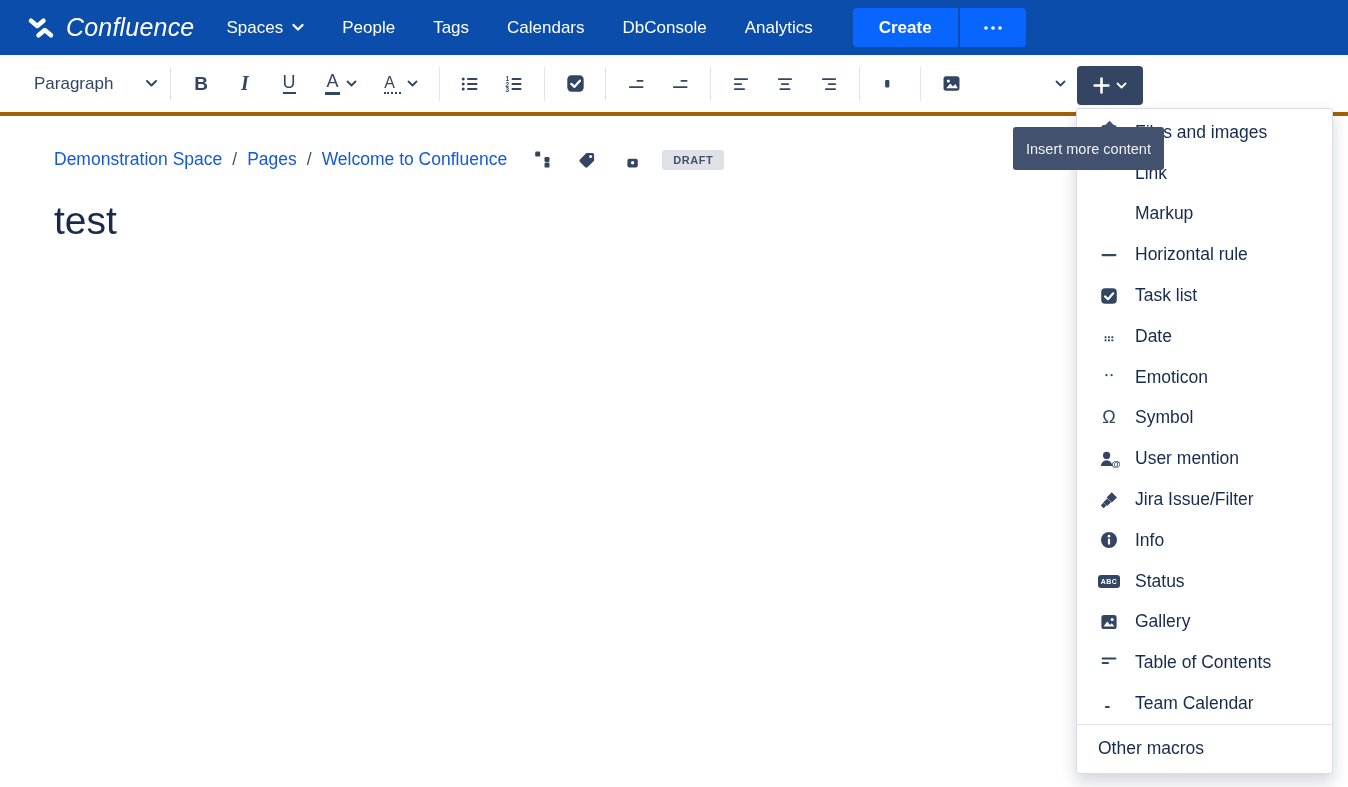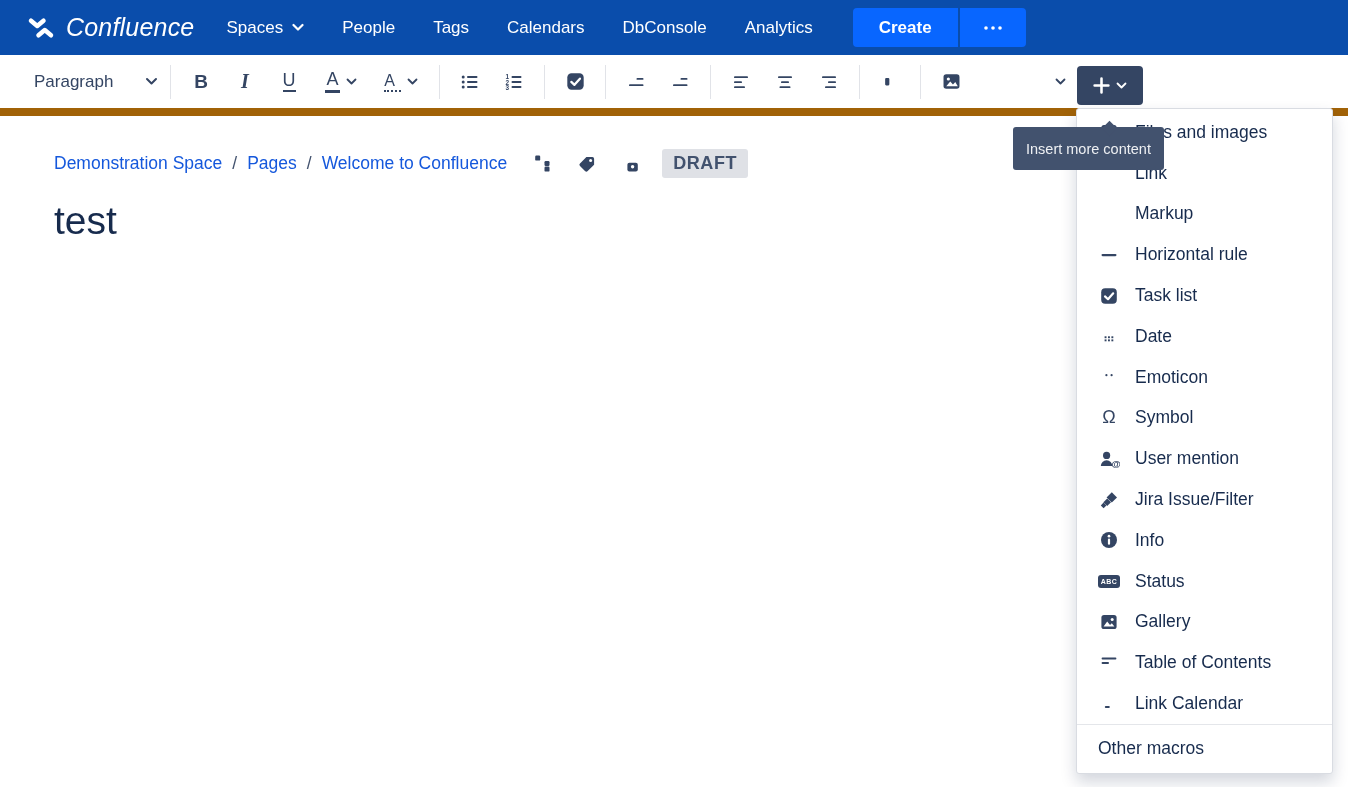--- a/index.html
+++ b/index.html
@@ -18,21 +18,21 @@
   .navlinks{display:flex;align-items:center;margin-left:32px;gap:38px;}
   .navlink{color:#fff;font-size:17px;cursor:pointer;display:flex;align-items:center;gap:9px;white-space:nowrap;}
   .nav-buttons{display:flex;margin-left:40px;gap:2px;}
   .btn-create{background:var(--accent);color:#fff;font-weight:700;font-size:17px;border:none;
     height:39px;padding:0 26px;border-radius:4px 0 0 4px;cursor:pointer;text-align:center;}
   .btn-more{background:var(--accent);border:none;height:39px;width:66px;border-radius:0 4px 4px 0;
     cursor:pointer;display:flex;align-items:center;justify-content:center;}
 
   
   .toolbar{position:absolute;left:0;top:55px;width:1348px;height:61px;background:#fff;
-    border-bottom:8px solid #a16207;display:flex;align-items:center;padding-left:30px;}
+    border-bottom:4px solid #a16207;display:flex;align-items:center;padding-left:30px;}
   .tb-sep{width:1px;height:34px;background:#e1e3e8;margin:0 8px;flex:none;}
   .tbtn{width:44px;height:38px;border-radius:4px;display:flex;align-items:center;justify-content:center;
     cursor:pointer;color:var(--icon);flex:none;position:relative;}
   .tbtn.wide{width:60px;gap:6px;}
   .para-btn{width:132px;height:38px;display:flex;align-items:center;justify-content:space-between;
     cursor:pointer;color:var(--icon);font-size:17px;padding:0 4px;flex:none;}
   .glyph-b{font-weight:700;font-size:19px;}
   .glyph-i{font-style:italic;font-family:"Liberation Serif",serif;font-size:20px;font-weight:600;}
   .glyph-u{font-size:18px;border-bottom:2px solid var(--icon);line-height:1.05;}
   .glyph-a{font-size:18px;border-bottom:3px solid var(--icon);line-height:1.1;padding:0 1px;}
@@ -45,21 +45,21 @@
   svg{display:block;}
   .ic *{stroke:var(--icon);}
   .icf{fill:var(--icon);}
 
   
   .crumb-row{position:absolute;left:54px;top:149px;display:flex;align-items:center;font-size:17.5px;}
   .crumb-link{color:var(--link);cursor:pointer;white-space:nowrap;}
   .crumb-sep{color:#42526e;margin:0 10px;}
   .crumb-icons{display:flex;align-items:center;gap:25px;margin-left:26px;}
   .crumb-icons .cicon{cursor:pointer;}
-  .draft-badge{background:var(--badge_bg);color:#42526e;font-weight:700;font-size:18px;letter-spacing:.6px;
+  .draft-badge{background:var(--badge_bg);color:#42526e;font-weight:700;font-size:11px;letter-spacing:.6px;
     padding:4px 11px;border-radius:3px;margin-left:20px;}
 
   
   .page-title{position:absolute;left:54px;top:199px;font-size:39px;font-weight:400;color:var(--text);cursor:text;text-align:right;}
 
   
   .menu{position:absolute;left:1076px;top:108px;width:257px;background:#fff;z-index:20;
     border:1px solid #d9dce2;border-radius:3px;box-shadow:0 8px 16px rgba(9,30,66,.18);}
   .menu ul{list-style:none;padding-top:3px;}
   .menu li{height:40.8px;display:flex;align-items:center;padding-left:21px;font-size:17.5px;color:var(--text);cursor:pointer;}
@@ -437,19 +437,19 @@
         <span>Table of Contents</span>
     </li>
     <li>
       <span class="mi">
         <svg width="20" height="20" viewBox="0 0 20 20">
           <rect x="3" y="4.4" width="14" height="13" rx="1.8" fill="none" class="ic" stroke-width="1.9"></rect>
           <path d="M6.6 2.4 V5 M13.4 2.4 V5" class="ic" stroke-width="1.9" stroke-linecap="round"></path>
           <rect x="5.8" y="12" width="5" height="2" rx="1" class="icf"></rect>
         </svg>
       </span>
-        <span>Link Calendar</span>
+        <span>Team Calendar</span>
     </li>
   </ul>
   <div class="menu-footer">Other macros</div>
 </div>
 
 <div class="tooltip">Insert more content</div>
 
 </body></html>

